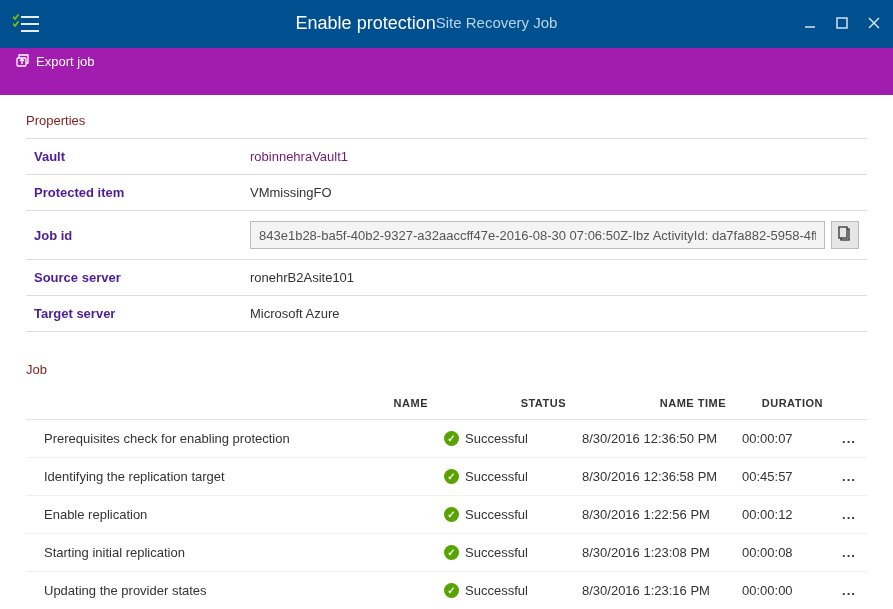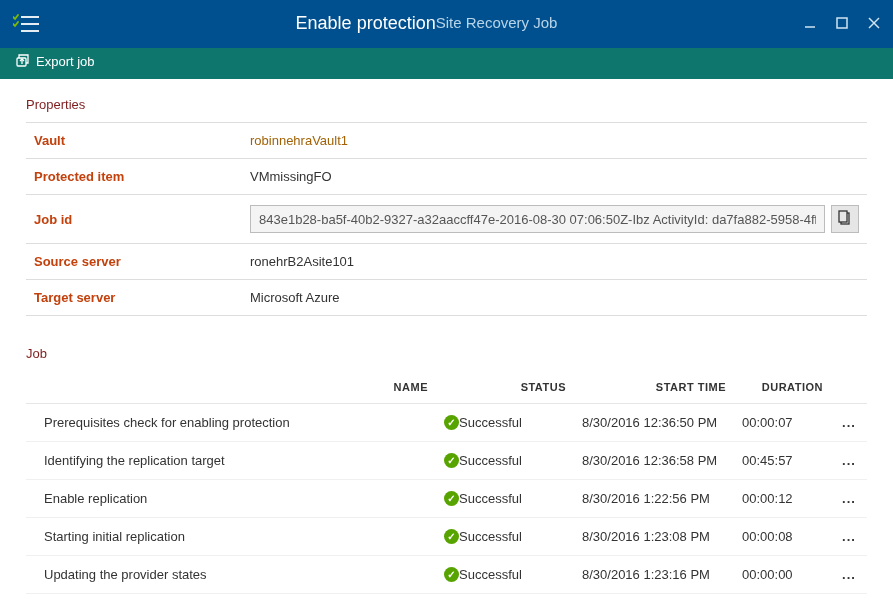--- a/index.html
+++ b/index.html
@@ -52,22 +52,22 @@
       display: flex;
       gap: 18px;
       align-items: center;
     }
     .window-controls span {
       cursor: pointer;
       color: #d0e4f2;
       font-size: 14px;
     }
     .toolbar {
-      background: #0f766e;
-      padding: 4px 14px 8px 14px;
+      background: #a21caf;
+      padding: 4px 14px 24px 14px;
       display: flex;
       align-items: center;
     }
     .toolbar-btn {
       color: #fff;
       display: flex;
       align-items: center;
       gap: 6px;
       cursor: pointer;
       font-size: 13px;
@@ -90,24 +90,24 @@
     .props-table tr {
       border-bottom: 1px solid #ddd;
     }
     .props-table td {
       padding: 10px 8px;
       vertical-align: middle;
     }
     .props-table td.label {
       width: 216px;
       font-weight: 600;
-      color: #c2410c;
+      color: #4c1d95;
     }
     .link {
-      color: #a16207;
+      color: #701a75;
       cursor: pointer;
     }
     .jobid-row {
       display: flex;
       align-items: center;
       gap: 6px;
     }
     .jobid-input {
       flex: 1;
       border: 1px solid #bcbcbc;
@@ -146,20 +146,21 @@
       border-bottom: 1px solid #f0f0f0;
       color: #333;
       font-size: 13px;
     }
     .job-table .name-col {
       padding-left: 18px;
     }
     .status-cell {
       display: flex;
       align-items: center;
+      gap: 6px;
     }
     .success-icon {
       width: 15px;
       height: 15px;
       background: #57a300;
       border-radius: 50%;
       display: inline-flex;
       align-items: center;
       justify-content: center;
       flex-shrink: 0;
@@ -283,21 +284,21 @@
   </tbody>
     </table>
 
   <div class="section-title">Job</div>
 
   <table class="job-table">
     <thead>
       <tr>
         <th class="col-name name-col">NAME</th>
         <th class="col-status">STATUS</th>
-        <th class="col-start">START TIME</th>
+        <th class="col-start">NAME TIME</th>
         <th class="col-duration">DURATION</th>
         <th class="col-menu"></th>
       </tr>
     </thead>
     <tbody>
       <tr>
         <td class="name-col">Prerequisites check for enabling protection</td>
         <td>
             <div class="status-cell">
               <span class="success-icon"></span>

